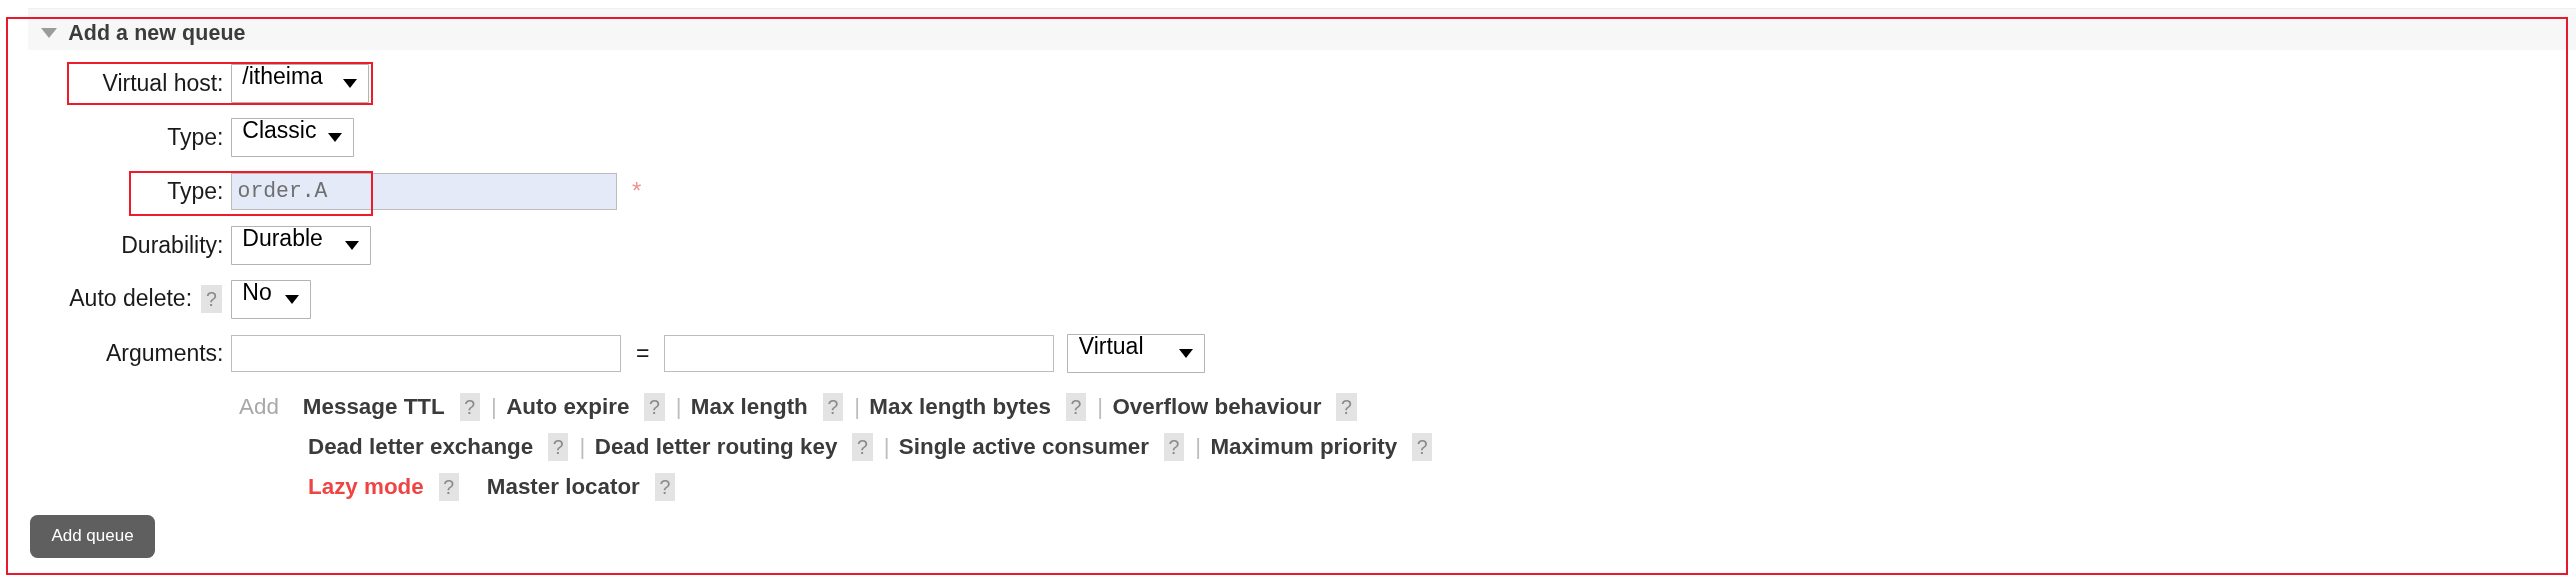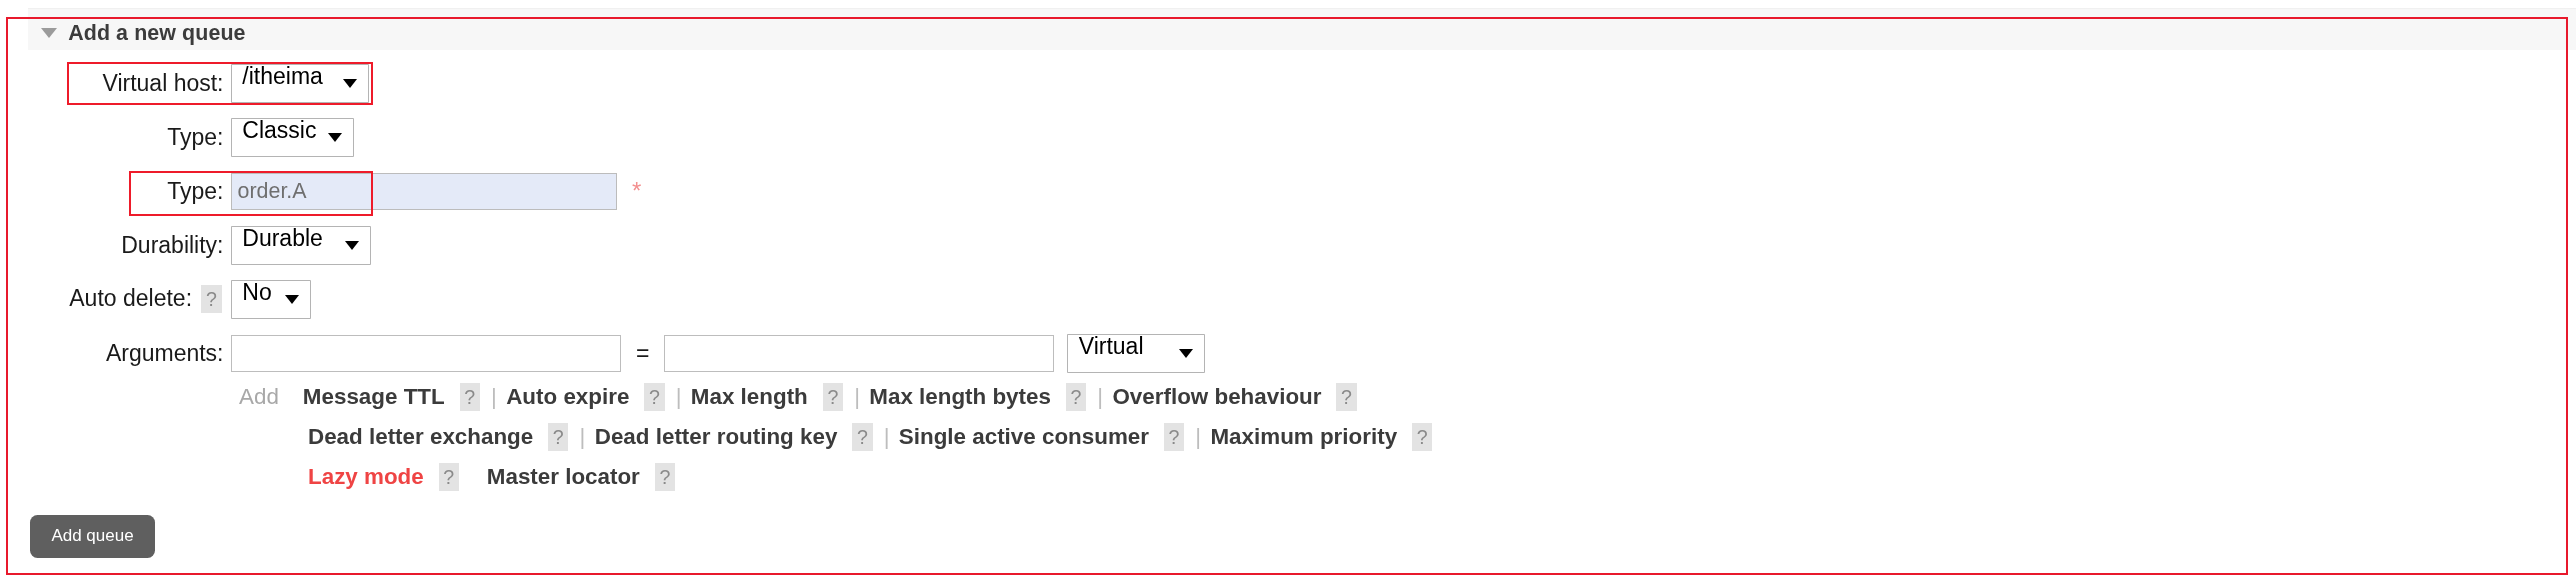--- a/index.html
+++ b/index.html
@@ -132,21 +132,21 @@
   .sel.w-dur   { min-width: 140px; }
   .sel.w-auto  { min-width: 80px; }
   .sel.w-str   { min-width: 138px; }
 
   
   .txt {
     height: 37px;
     box-sizing: border-box;
     border: 0.9px solid #bdbdbd;
     background: #ffffff;
-    font-family: Liberation Sans, sans-serif;
+    font-family: Liberation Mono, monospace;
     font-size: 21.4px;
     padding: 0 5.6px;
     color: #555;
     outline: none;
     border-radius: 0;
   }
   .txt.name {
     width: 386px;
     background: #e4eaf8;
     border-color: #bcbcbc;
@@ -185,21 +185,21 @@
     margin: 0 1.9px;
     font-weight: normal;
     vertical-align: middle;
   }
   .lbl .help { margin-left: 9.3px; }
 
   
   .arglinks {
     position: absolute;
     left: 239px;
-    top: 383px;
+    top: 393px;
     width: 2238px;
     font-size: 0;
   }
   .argline {
     display: block;
     height: 40px;
     white-space: nowrap;
   }
   .add-link {
     display: inline-block;

